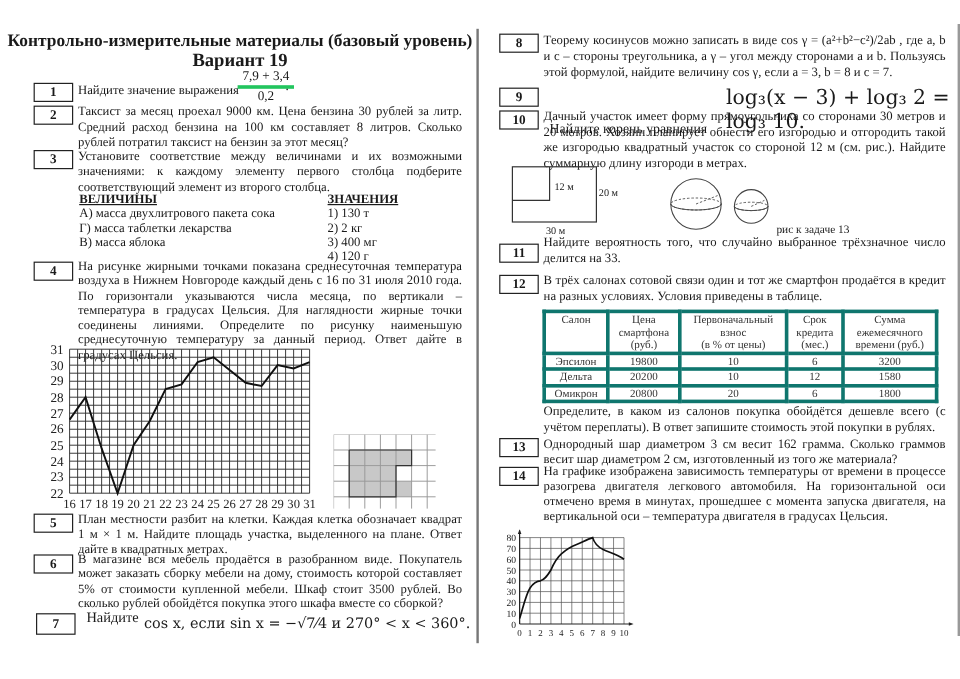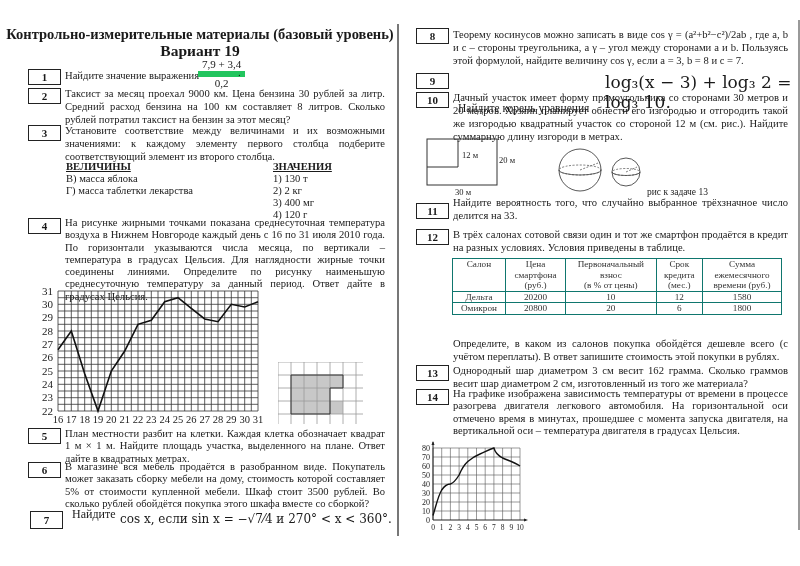--- a/index.html
+++ b/index.html
@@ -6,53 +6,54 @@
   body { width:800px; height:566px; background:#fff; position:relative; overflow:hidden;
          font-family:"Liberation Serif", "DejaVu Serif", serif; color:#1a1a1a; }
   .abs { position:absolute; }
   .title { left:0; width:400px; text-align:center; font-weight:bold; font-size:14.5px; }
   .numbox { position:absolute; width:31px; height:14px; border:1.3px solid #222; background:#fff;
             font-weight:bold; font-size:11px; text-align:center; line-height:14px; }
   .ptext { position:absolute; font-size:10.6px; line-height:13px; text-align:justify; }
   .divider { position:absolute; left:397px; top:24px; width:2px; height:512px; background:#777; }
   .corner { position:absolute; right:0; top:20px; width:2px; height:510px; background:#999; }
   table.tbl { border-collapse:collapse; font-size:9.2px; color:#333; }
-  table.tbl td, table.tbl th { border:1px solid #0f766e; text-align:center; padding:0 3px; font-weight:normal; line-height:10.5px; }
+  table.tbl td, table.tbl th { border:3px solid #0f766e; text-align:center; padding:0 3px; font-weight:normal; line-height:10.5px; }
   .u { text-decoration:underline; font-weight:bold; }
   .math { font-family:"DejaVu Serif", serif; font-size:11px; }
   svg text { font-family:"Liberation Serif", serif; }
 </style>
 </head>
 <body>
 
 <div class="abs title" style="top:26px;">Контрольно-измерительные материалы (базовый уровень)</div>
 <div class="abs title" style="top:42px; font-size:15.5px;">Вариант 19</div>
 
 <div class="divider"></div>
 <div class="corner"></div>
 
 <div class="numbox" style="left:28px; top:69px;">1</div>
 <div class="ptext" style="left:65px; top:69px;">
   <span>Найдите значение выражения</span>
 </div>
 <div class="abs" style="left:198px; top:58px; text-align:center; font-size:11px; line-height:13px;">
-  <div style="border-bottom:6px solid #22c55e; padding:0 4px;">7,9 + 3,4</div>
+  <div style="border-bottom:3px solid #22c55e; padding:0 4px;">7,9 + 3,4</div>
   <div>0,2</div>
 </div>
 <div class="abs" style="left:238px; top:66px; font-size:11px;">.</div>
 
 <div class="numbox" style="left:28px; top:88px;">2</div>
 <div class="ptext" style="left:65px; top:87px; width:320px;">Таксист за месяц проехал 9000 км. Цена бензина 30 рублей за литр. Средний расход бензина на 100 км составляет 8 литров. Сколько рублей потратил таксист на бензин за этот месяц?</div>
 
 <div class="numbox" style="left:28px; top:125px;">3</div>
 <div class="ptext" style="left:65px; top:124px; width:320px;">Установите соответствие между величинами и их возможными значениями: к каждому элементу первого столбца подберите соответствующий элемент из второго столбца.</div>
 <div class="abs" style="left:66px; top:161px; font-size:10.6px; line-height:12px;">
   <div class="u">ВЕЛИЧИНЫ</div>
+  <div>А) масса двухлитрового пакета сока</div>
+  <div>Г) масса таблетки лекарства</div>
   <div>В) масса яблока</div>
-  <div>Г) масса таблетки лекарства</div>
 </div>
 <div class="abs" style="left:273px; top:161px; font-size:10.6px; line-height:12px;">
   <div class="u">ЗНАЧЕНИЯ</div>
   <div>1) 130 т</div>
   <div>2) 2 кг</div>
   <div>3) 400 мг</div>
   <div>4) 120 г</div>
 </div>
 
 <div class="numbox" style="left:28px; top:218px;">4</div>
@@ -214,20 +215,27 @@
 <table class="tbl abs" style="left:452px; top:258px; width:330px;">
   <tbody>
       <tr>
     <th><span>Салон</span><br><br><br></th>
     <th><span>Цена</span><br><span>смартфона</span><br><span>(руб.)</span></th>
     <th><span>Первоначальный</span><br><span>взнос</span><br><span>(в % от цены)</span></th>
     <th><span>Срок</span><br><span>кредита</span><br><span>(мес.)</span></th>
     <th><span>Сумма</span><br><span>ежемесячного</span><br><span>времени (руб.)</span></th>
   </tr>
   <tr>
+    <td>Эпсилон</td>
+        <td>19800</td>
+    <td>10</td>
+        <td>6</td>
+    <td>3200</td>
+  </tr>
+  <tr>
     <td>Дельта</td>
         <td>20200</td>
     <td>10</td>
         <td>12</td>
     <td>1580</td>
   </tr>
   <tr>
     <td>Омикрон</td>
         <td>20800</td>
     <td>20</td>

